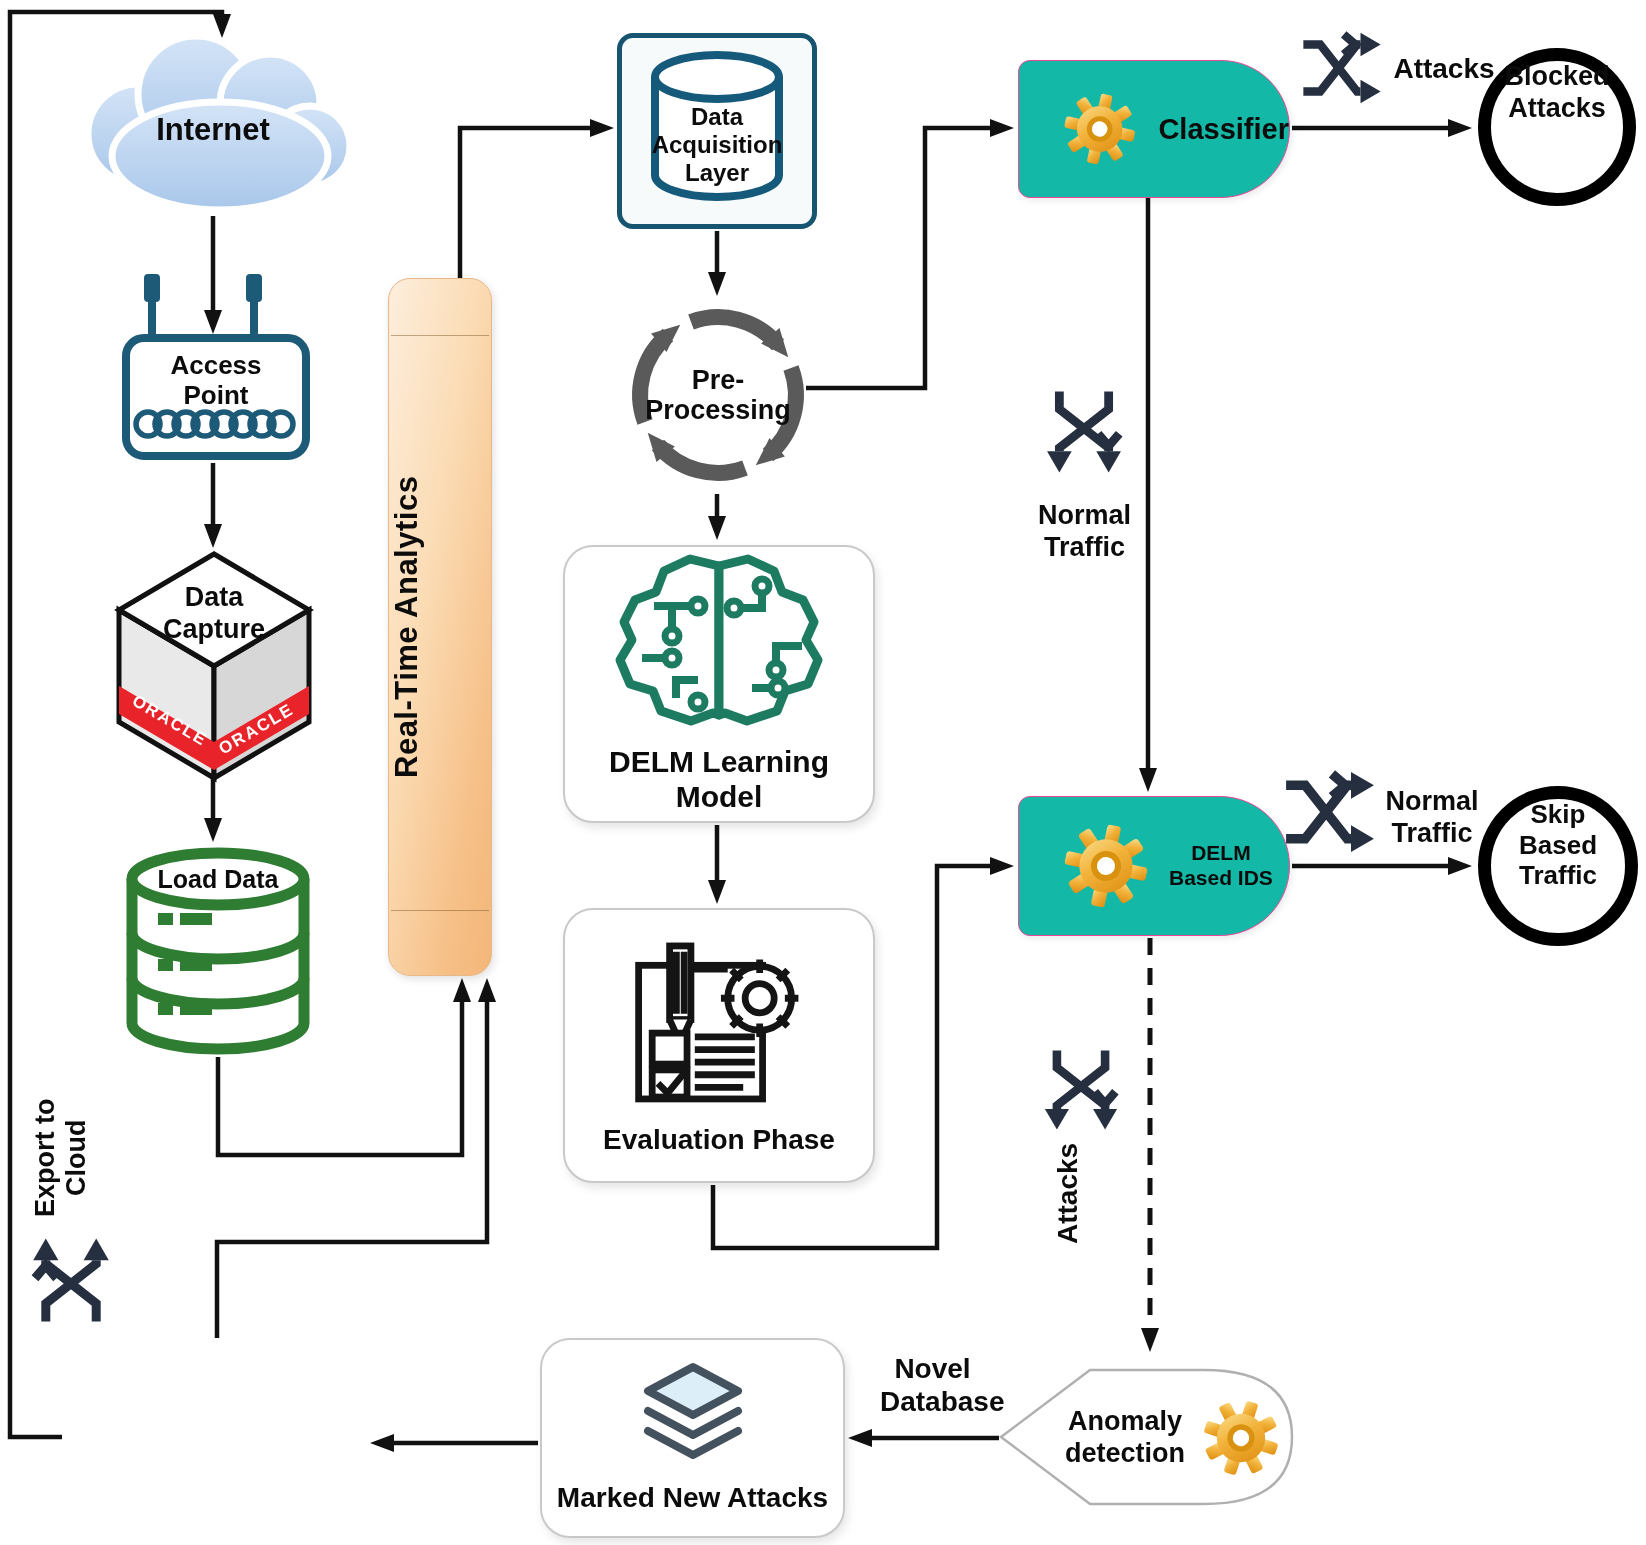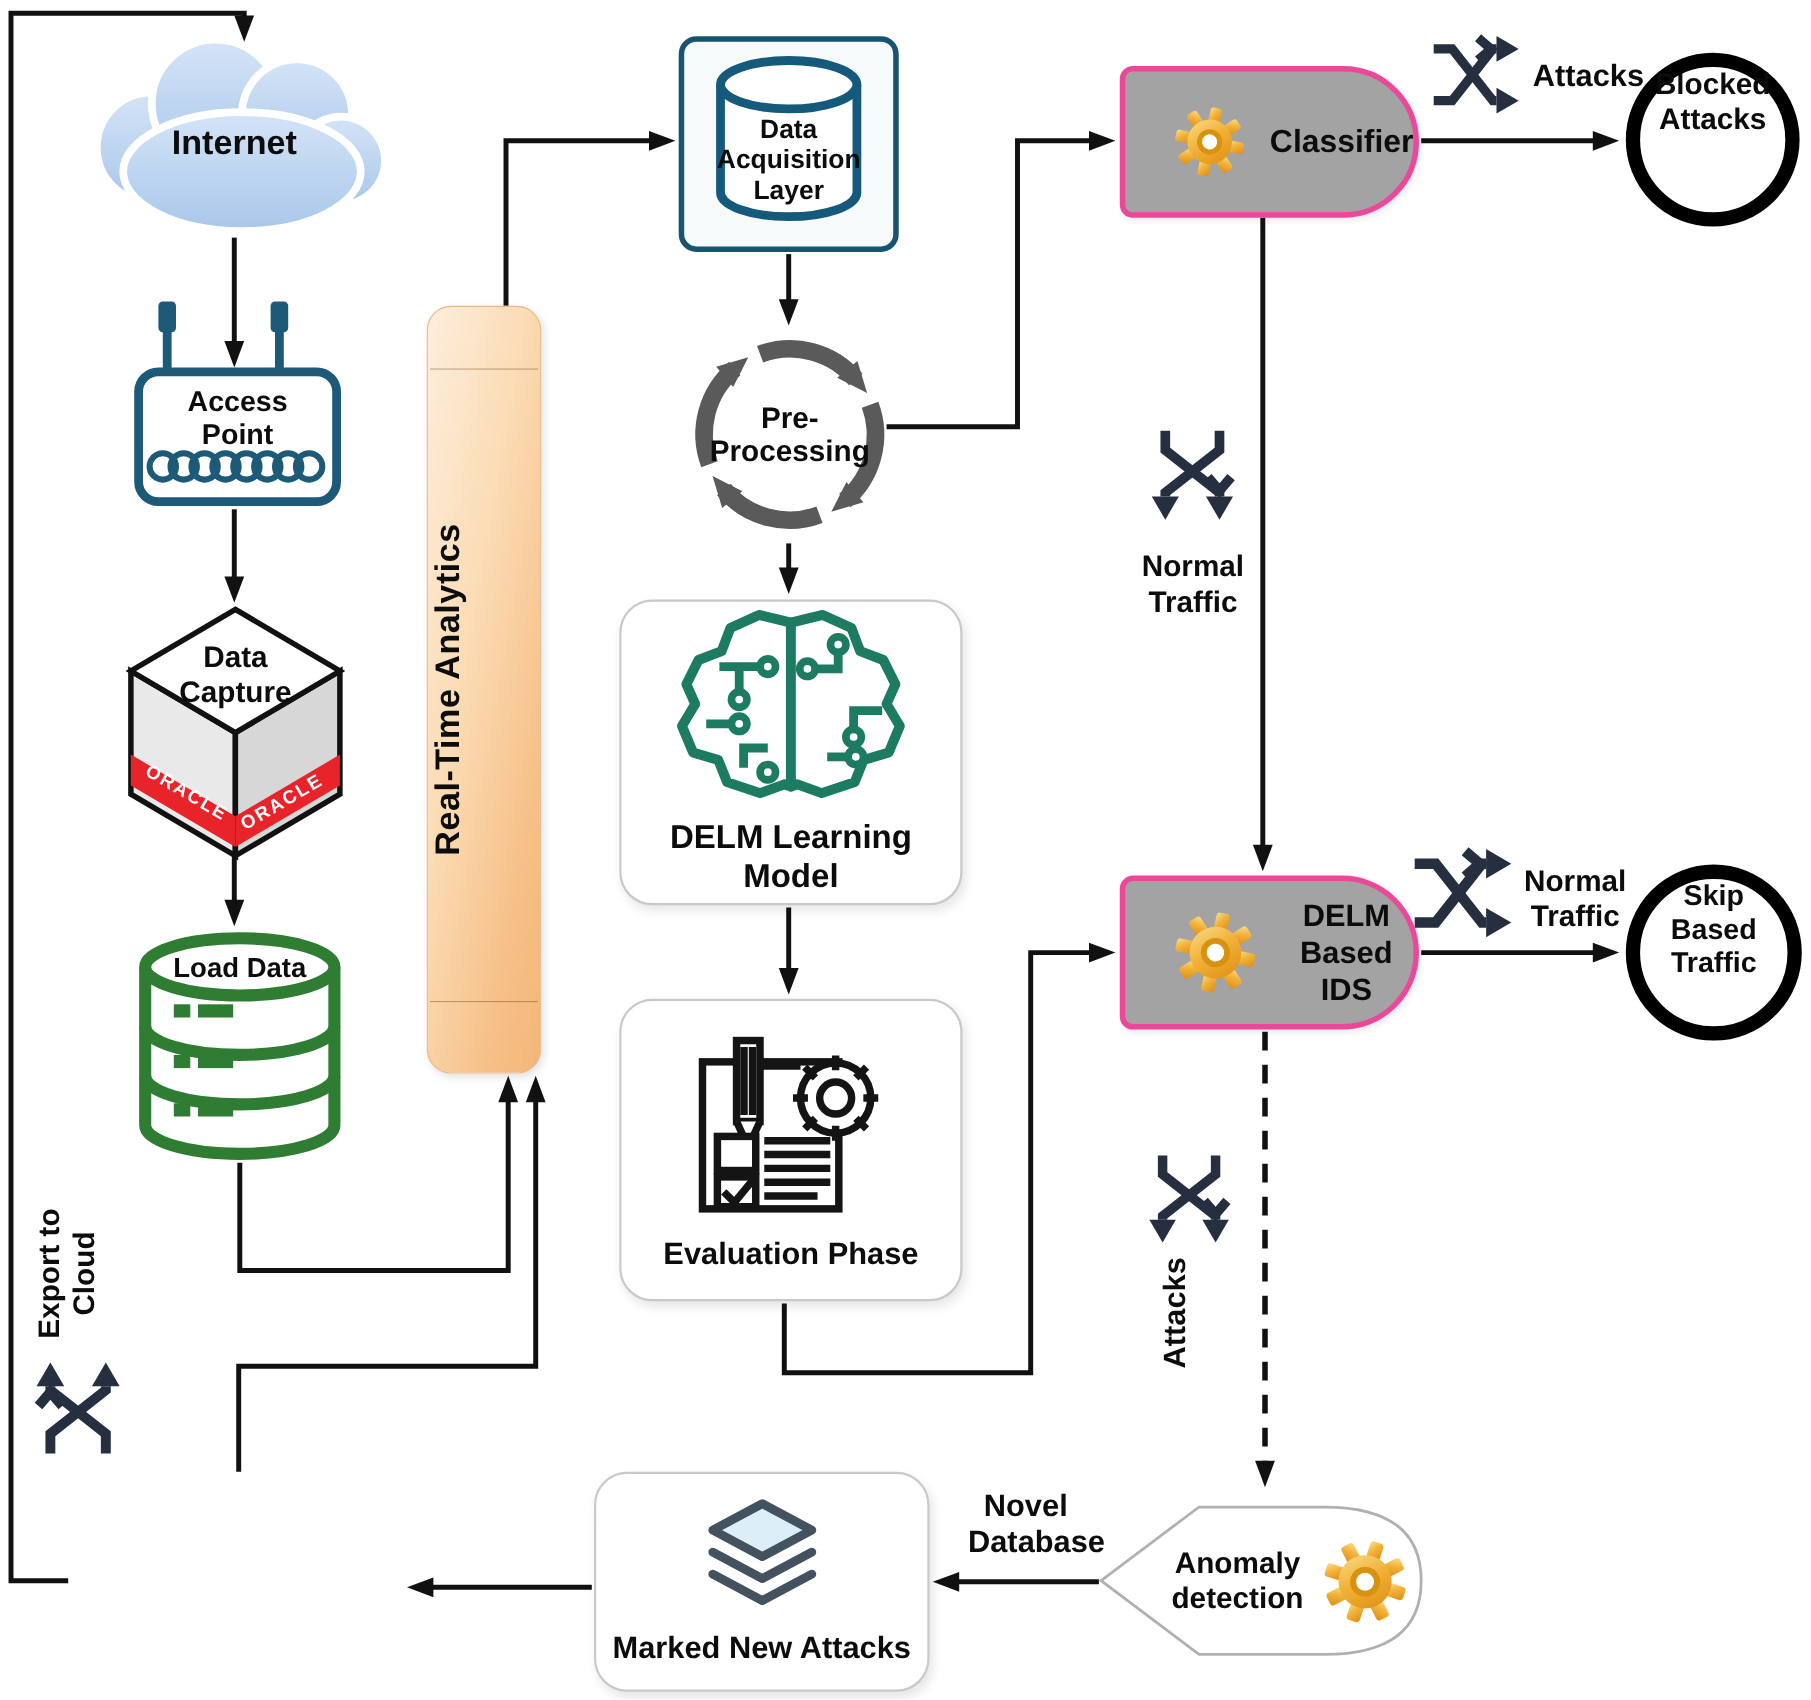--- a/index.html
+++ b/index.html
@@ -3,21 +3,21 @@
 <meta charset="utf-8">
 <style>
   html,body{margin:0;padding:0;background:#ffffff;}
   #stage{position:relative;width:1646px;height:1545px;background:#ffffff;overflow:hidden;
          font-family:"Liberation Sans",sans-serif;}
   .abs{position:absolute;box-sizing:border-box;}
   .lbl{font-weight:bold;color:#0c0c0c;text-align:center;line-height:1.18;}
   .card{background:#ffffff;border:2px solid #c9c9c9;border-radius:30px;
         box-shadow:3px 5px 10px rgba(0,0,0,0.10);display:flex;flex-direction:column;
         align-items:center;justify-content:center;}
-  .dshape{background:#a3a3a3;border:5px solid #ec4899;border-radius:12px 70px 70px 12px;
+  .dshape{background:#14b8a6;border:1px solid #ec4899;border-radius:12px 70px 70px 12px;
         box-shadow:2px 3px 6px rgba(0,0,0,0.08);display:flex;align-items:center;padding-left:18px;}
   .circleNode{background:#ffffff;border:13px solid #000;border-radius:50%;
         display:flex;align-items:flex-start;justify-content:center;}
   .vtext{writing-mode:vertical-rl;transform:rotate(180deg);font-weight:bold;color:#0c0c0c;
         text-align:center;line-height:1.15;}
   .rtaBar{background:linear-gradient(100deg,#fdeedd 0%,#fbdcb5 40%,#f6c088 78%,#f3b678 100%);
         border:1px solid #e8b888;border-radius:22px;box-shadow:2px 3px 8px rgba(0,0,0,0.12);}
   .capline{position:absolute;left:2px;right:2px;height:1px;background:rgba(120,80,30,0.45);}
   svg{display:block;}
 </style>
@@ -249,21 +249,21 @@
         <rect x="2" y="42" width="22" height="16" rx="4"></rect>
           <rect x="76" y="42" width="22" height="16" rx="4"></rect>
         <rect x="42" y="2" width="16" height="22" rx="4" transform="rotate(45 50 50)"></rect>
         <rect x="42" y="76" width="16" height="22" rx="4" transform="rotate(45 50 50)"></rect>
         <rect x="2" y="42" width="22" height="16" rx="4" transform="rotate(45 50 50)"></rect>
         <rect x="76" y="42" width="22" height="16" rx="4" transform="rotate(45 50 50)"></rect>
         <circle cx="50" cy="50" r="31"></circle>
       </g>
       <circle cx="50" cy="50" r="14" fill="#fff" stroke="#d8920f" stroke-width="7"></circle>
     </svg>
-    <div class="lbl" style="font-size:28px;margin-left:20px;">
+    <div class="lbl" style="font-size:21px;margin-left:20px;">
       <span style="display:block;">DELM</span>
       <span style="display:block;">Based IDS</span>
     </div>
   </div>
 
   <div class="abs circleNode" style="left:1478px;top:48px;width:158px;height:158px;z-index:2;">
     <div class="lbl" style="font-size:27px;width:110px;">Blocked Attacks</div>
   </div>
 
   <div class="abs circleNode" style="left:1478px;top:786px;width:160px;height:160px;z-index:2;">

